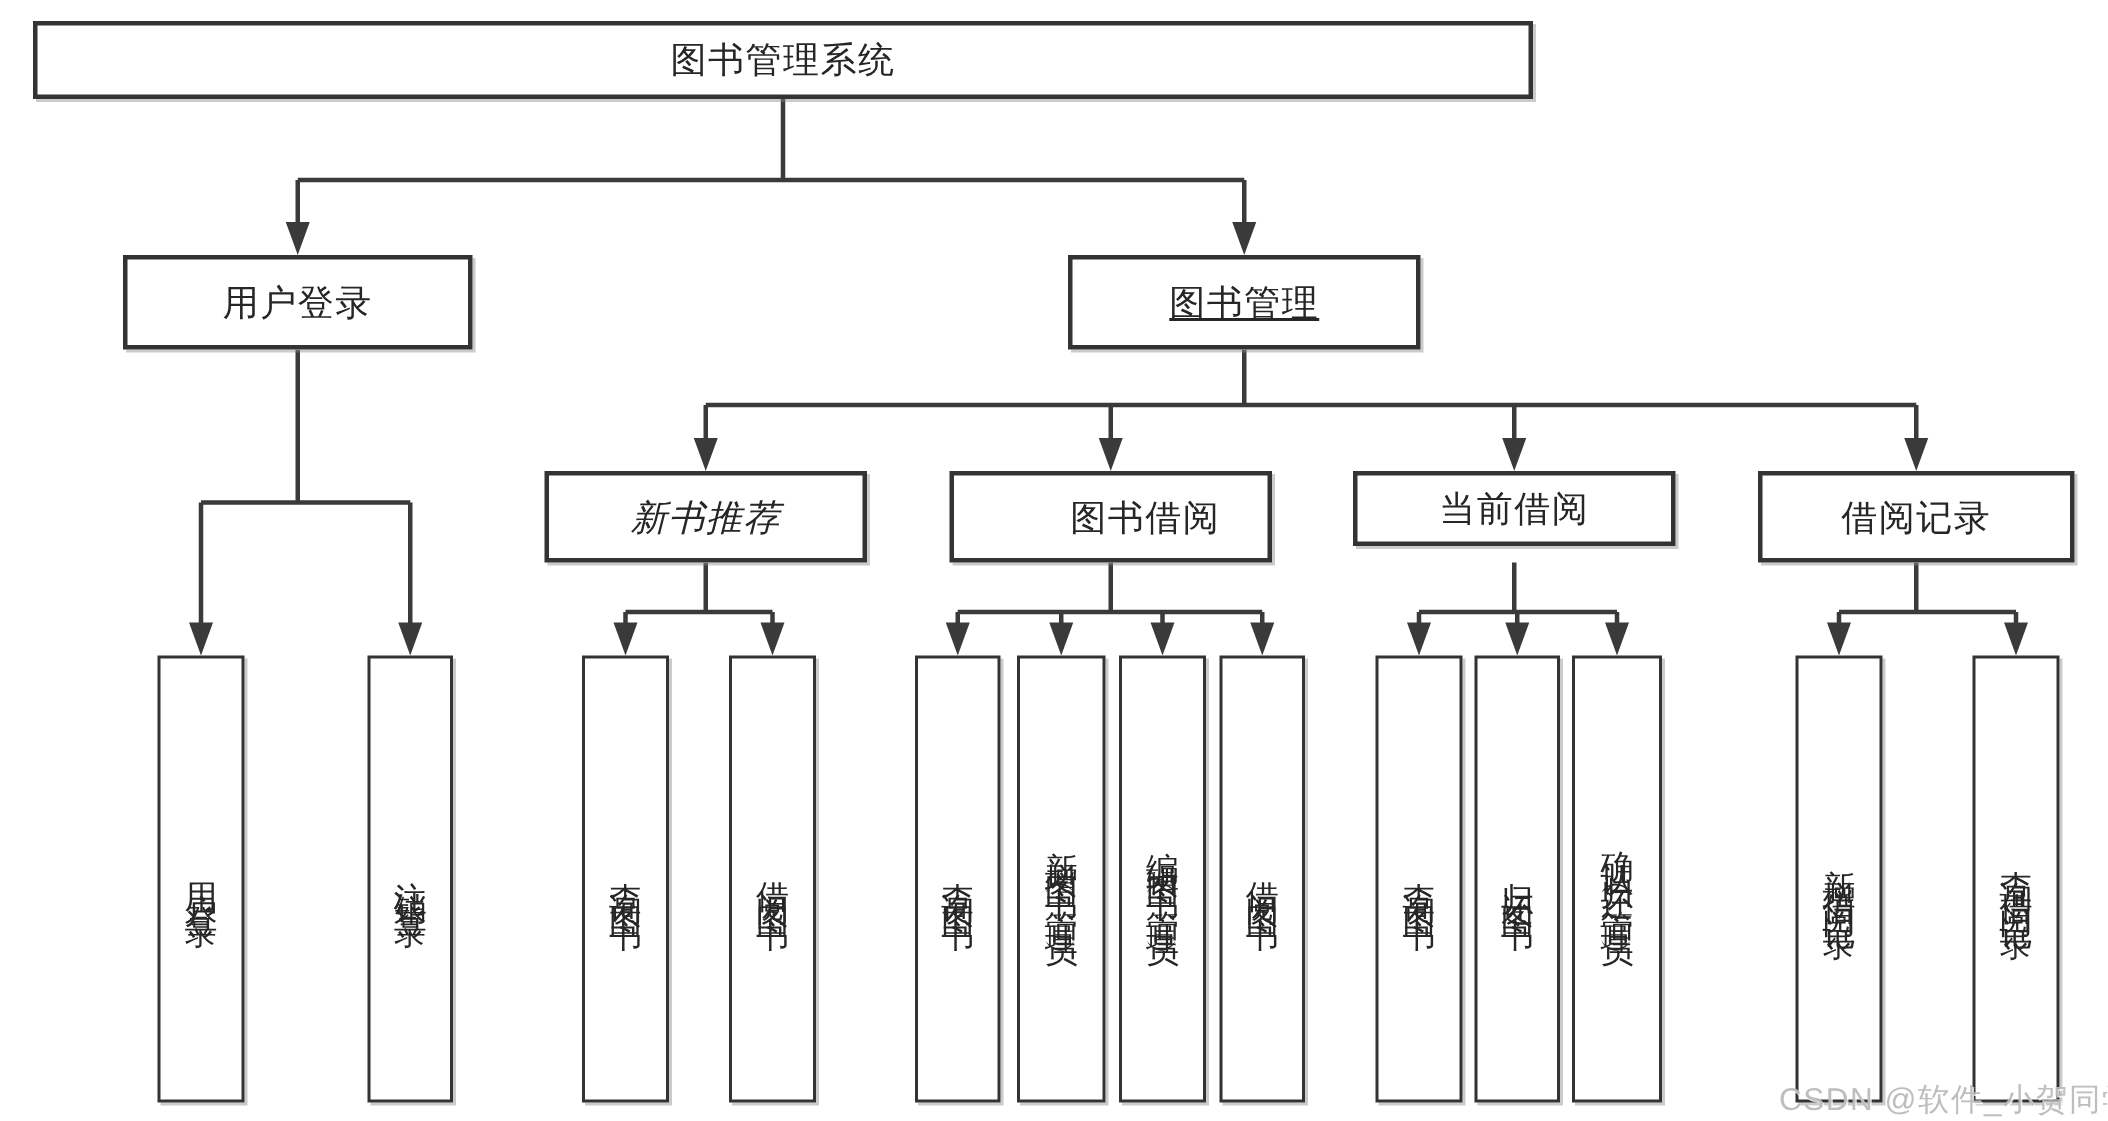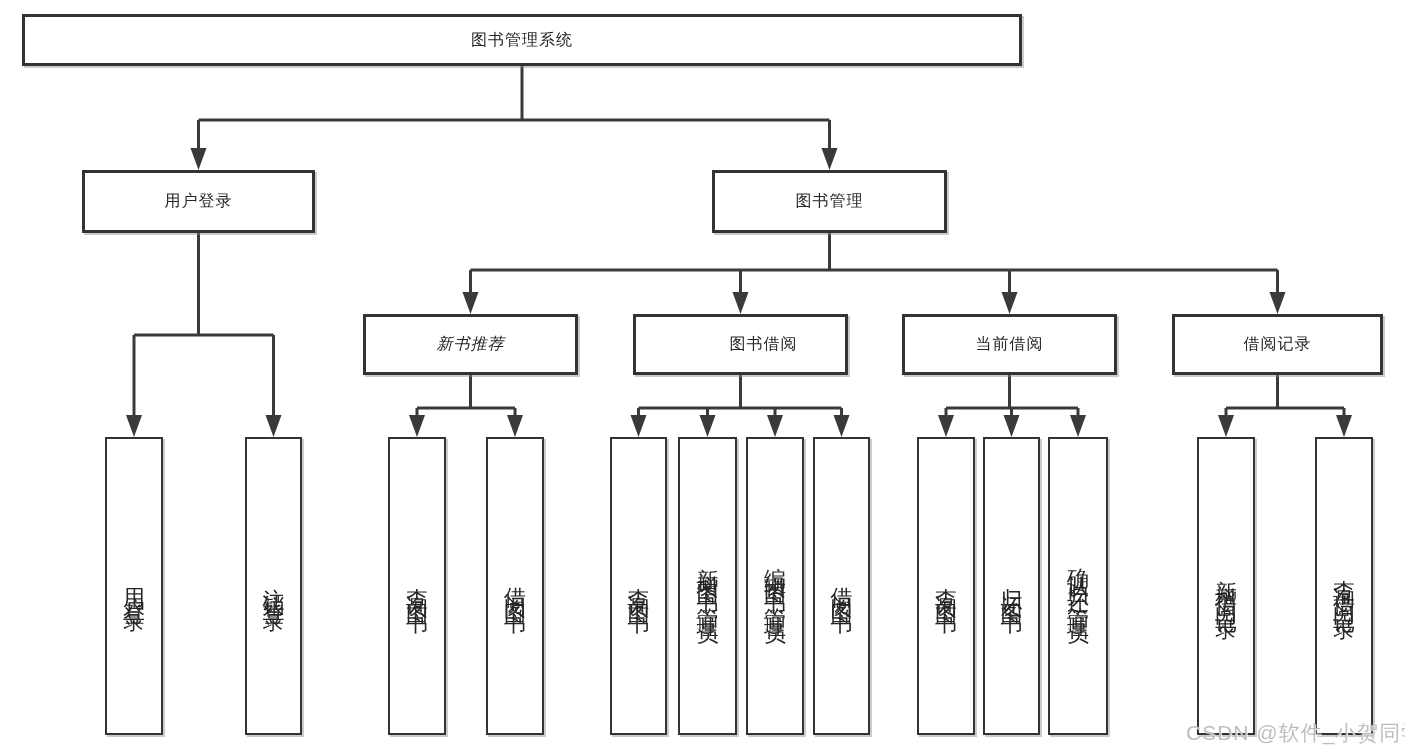--- a/index.html
+++ b/index.html
@@ -25,21 +25,21 @@
   .box {
     position: absolute;
     box-sizing: border-box;
     background: #ffffff;
     border: 3px solid #333333;
     box-shadow: 2px 2px 0 rgba(140,140,140,0.45);
     display: flex;
     align-items: center;
     justify-content: center;
     color: #262626;
-    font-size: 16px;
+    font-size: 24px;
     font-weight: 400;
     letter-spacing: 1px;
     text-align: center;
   }
   .leaf {
     border-width: 2.5px;
     font-size: 22px;
     letter-spacing: 0;
   }
   .leaf .vtext {
@@ -106,31 +106,31 @@
     </g>
   </svg>
 
   <div class="box" style="left:22px; top:14px; width:1000px; height:52px;">
     <span>图书管理系统</span>
   </div>
 
   <div class="box" style="left:82px; top:170px; width:233px; height:63px;">
     <span>用户登录</span>
   </div>
-  <div class="box" style="left:712px; top:170px; width:235px; height:63px;">
+  <div class="box" style="left:712px; top:170px; width:235px; height:63px;text-decoration:underline;">
     <span>图书管理</span>
   </div>
 
   <div class="box" style="left:363px; top:314px; width:215px; height:61px;font-style:italic;">
     <span>新书推荐</span>
   </div>
   <div class="box" style="left:633px; top:314px; width:215px; height:61px;padding-left:46px;">
     <span>图书借阅</span>
   </div>
-  <div class="box" style="left:902px; top:314px; width:215px; height:61px;">
+  <div class="box" style="left:902px; top:314px; width:215px; height:50px;">
     <span>当前借阅</span>
   </div>
   <div class="box" style="left:1172px; top:314px; width:211px; height:61px;">
     <span>借阅记录</span>
   </div>
 
   <div class="box leaf" style="left:105px; top:437px; width:58px; height:298px;">
     <span class="vtext">用户登录</span>
   </div>
   <div class="box leaf" style="left:245px; top:437px; width:57px; height:298px;">

